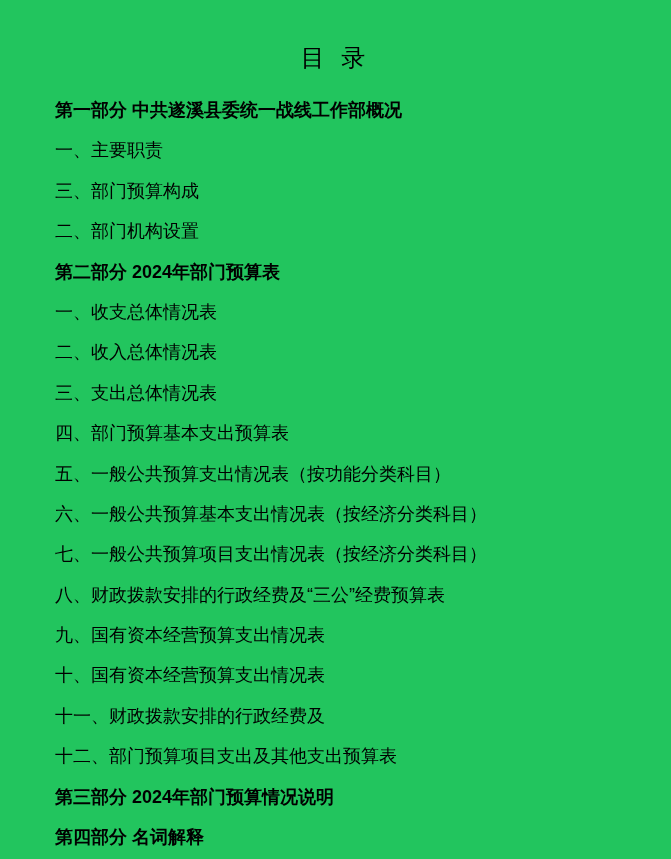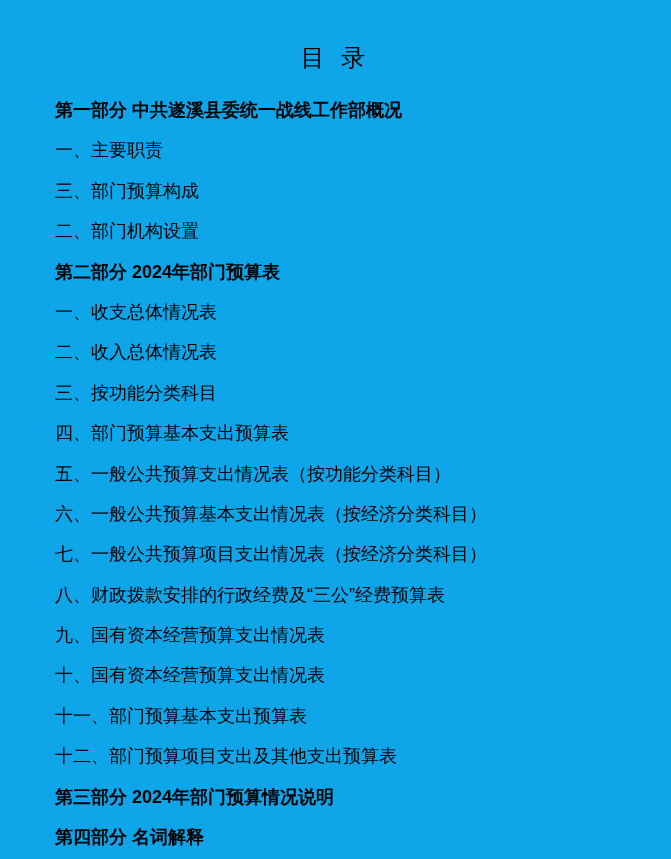--- a/index.html
+++ b/index.html
@@ -4,21 +4,21 @@
 <style>
   html, body {
     margin: 0;
     padding: 0;
     background: #ffffff;
   }
   .page {
     position: relative;
     width: 671px;
     height: 859px;
-    background: #0ea5e9;
+    background: #22c55e;
     color: #000000;
     font-family: "Liberation Sans", sans-serif;
     overflow: hidden;
   }
   .doc-title {
     margin: 0;
     padding-top: 44px;
     text-align: center;
     font-size: 24px;
     line-height: 28px;
@@ -52,27 +52,27 @@
   <h1 class="doc-title">目 录</h1>
 
   <div class="toc">
     <div class="line heading">第一部分 中共遂溪县委统一战线工作部概况</div>
     <div class="line item">一、主要职责</div>
     <div class="line item">三、部门预算构成</div>
     <div class="line item">二、部门机构设置</div>
     <div class="line heading">第二部分 2024年部门预算表</div>
     <div class="line item">一、收支总体情况表</div>
     <div class="line item">二、收入总体情况表</div>
-    <div class="line item">三、按功能分类科目</div>
+    <div class="line item">三、支出总体情况表</div>
     <div class="line item">四、部门预算基本支出预算表</div>
     <div class="line item">五、一般公共预算支出情况表（按功能分类科目）</div>
     <div class="line item">六、一般公共预算基本支出情况表（按经济分类科目）</div>
     <div class="line item">七、一般公共预算项目支出情况表（按经济分类科目）</div>
     <div class="line item">八、财政拨款安排的行政经费及“三公”经费预算表</div>
     <div class="line item">九、国有资本经营预算支出情况表</div>
     <div class="line item">十、国有资本经营预算支出情况表</div>
-    <div class="line item">十一、部门预算基本支出预算表</div>
+    <div class="line item">十一、财政拨款安排的行政经费及</div>
     <div class="line item">十二、部门预算项目支出及其他支出预算表</div>
     <div class="line heading">第三部分 2024年部门预算情况说明</div>
     <div class="line heading">第四部分 名词解释</div>
   </div>
 
 </div>
 
 </body></html>

